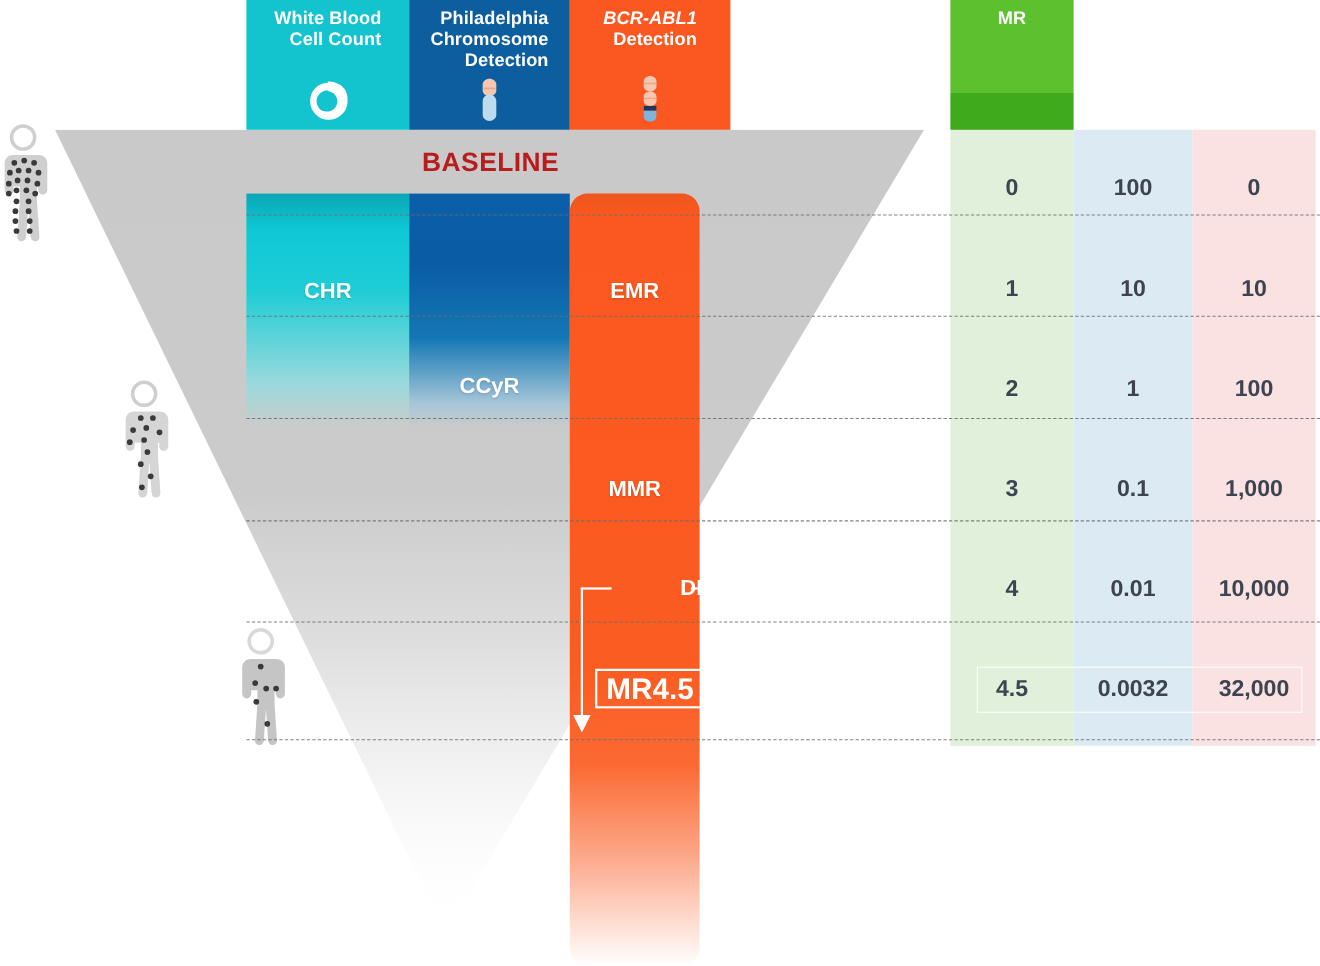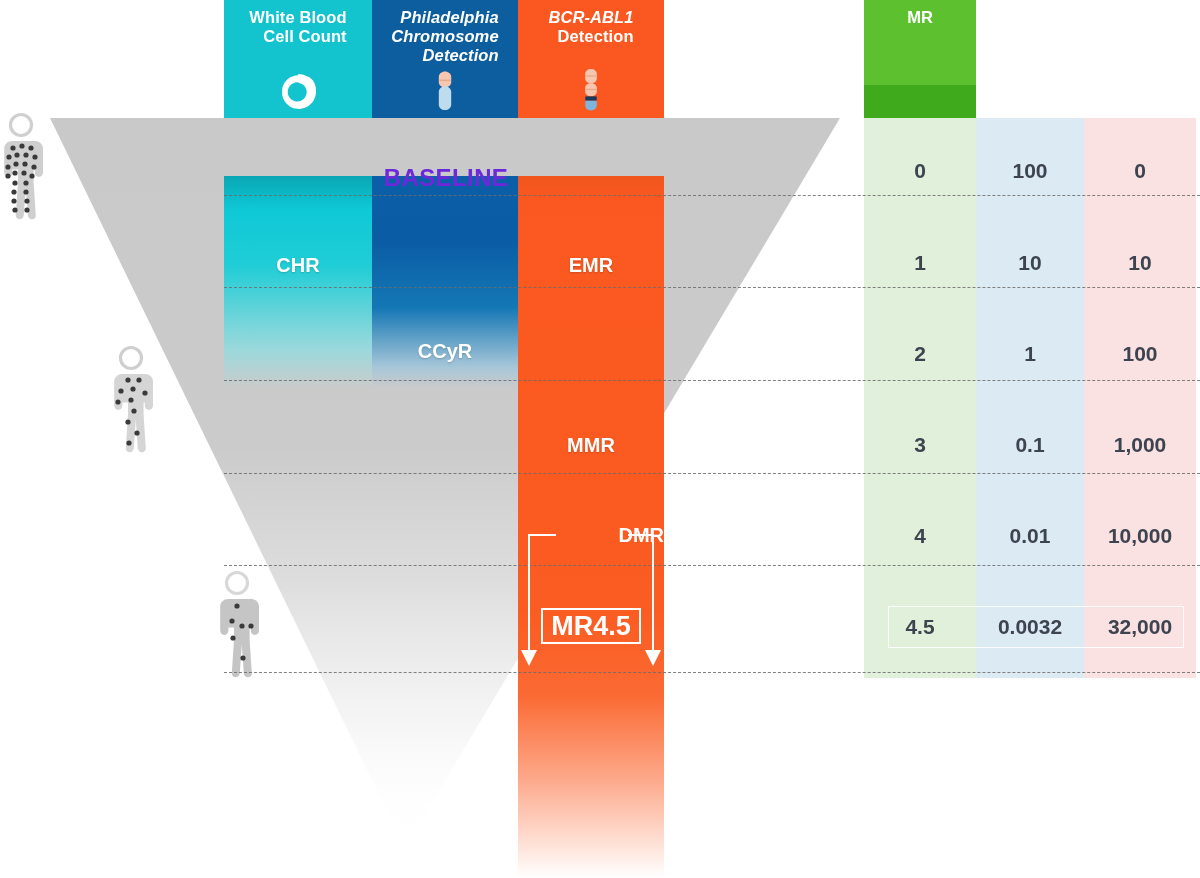--- a/index.html
+++ b/index.html
@@ -15,21 +15,21 @@
   .hdr{
     position:absolute;top:0;height:118px;
     display:flex;flex-direction:column;align-items:center;
     color:#ffffff;text-align:right;
     font-weight:bold;font-size:16.5px;line-height:19px;
     letter-spacing:.1px;
   }
   .hdr .hdr-txt{padding-top:8px;}
   .hdr .hdr-icon{position:absolute;bottom:6px;left:0;right:0;display:flex;justify-content:center;align-items:flex-end;height:46px;}
   .hdr-wbc{left:224px;width:148px;background:#13c3ce;}
-  .hdr-ph {left:372px;width:146px;background:#0d5e9e;font-style:italic;}
+  .hdr-ph {left:372px;width:146px;background:#0d5e9e;}
   .hdr-bcr{left:518px;width:146px;background:#fa5820;}
   .italic{font-style:italic;}
 
   
   .thdr{
     position:absolute;top:0;height:118px;
     color:#fff;font-weight:bold;font-size:16.5px;line-height:19px;
     display:flex;justify-content:center;text-align:center;
   }
   .thdr span{padding-top:8px;}
@@ -50,27 +50,27 @@
   .mcol{position:absolute;}
   .mcol .mlabel{
     position:absolute;left:0;right:0;text-align:center;
     color:#ffffff;font-weight:bold;font-size:20px;
     text-shadow:0 1px 2px rgba(0,0,0,.18);
   }
   .chr-col{left:224px;top:176px;width:148px;height:212px;
     background:linear-gradient(to bottom,#0aa6b4 0%,#0fc9d6 16%,#1fcdd6 42%,rgba(140,222,226,.75) 82%,rgba(190,232,234,0) 100%);}
   .ccyr-col{left:372px;top:176px;width:146px;height:212px;
     background:linear-gradient(to bottom,#0b5fa8 0%,#0a5ca4 30%,#1477b5 62%,rgba(150,196,222,.7) 90%,rgba(205,224,236,0) 100%);}
-  .emr-col{left:518px;top:176px;width:146px;height:702px;
-    background:linear-gradient(to bottom,#f0561c 0%,#fa5820 3%,#fb5c21 62%,#fb6a33 74%,rgba(252,140,100,.75) 86%,rgba(255,255,255,0) 100%);}
+  .emr-col{left:518px;top:176px;width:118px;height:702px;
+    background:linear-gradient(to bottom,#f0561c 0%,#fa5820 3%,#fb5c21 62%,#fb6a33 74%,rgba(252,140,100,.75) 86%,rgba(255,255,255,0) 100%);border-radius:16px;}
 
   
   .baseline{
     position:absolute;left:300px;top:134px;width:292px;text-align:center;
-    color:#6d28d9;font-weight:bold;font-size:24px;letter-spacing:.4px;margin-top:30px;
+    color:#b91c1c;font-weight:bold;font-size:24px;letter-spacing:.4px;
   }
 
   
   .dash{
     position:absolute;height:0;border-top:1.4px dashed #6c6c6c;
     left:224px;width:976px;opacity:.85;
   }
 
   
   .cell{

